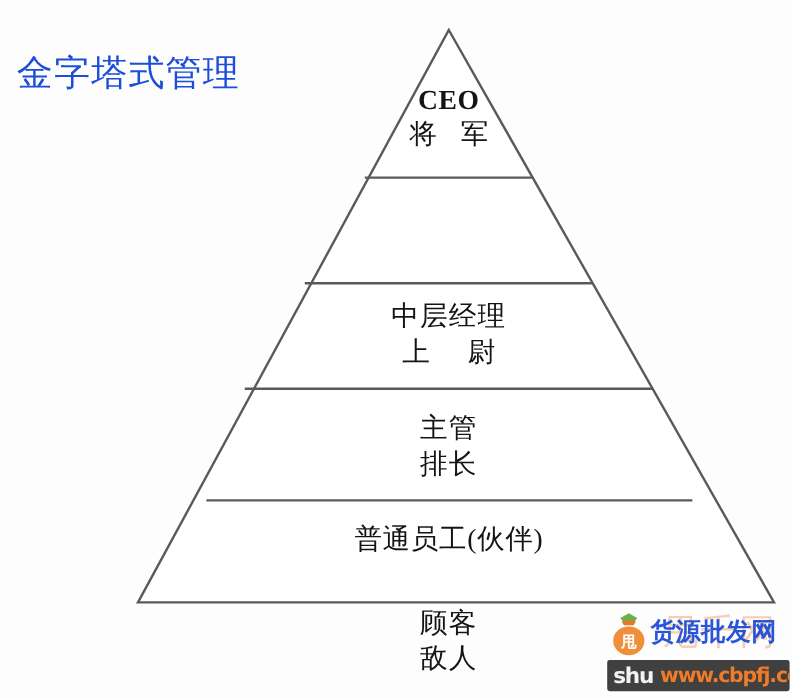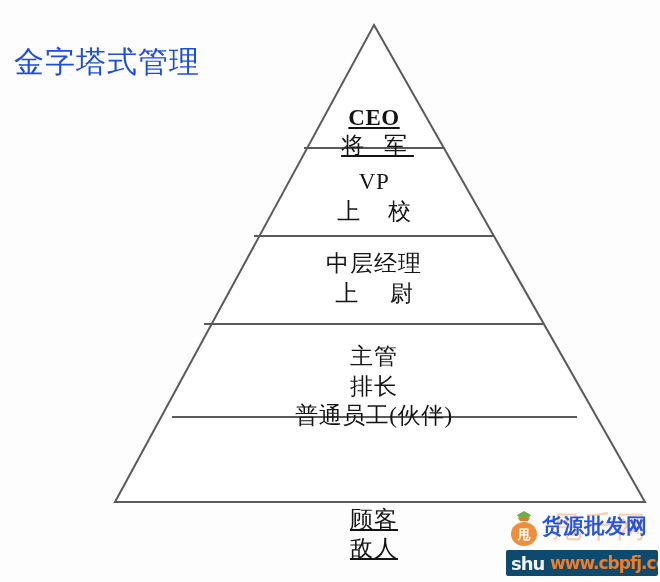--- a/index.html
+++ b/index.html
@@ -51,21 +51,21 @@
     left: 374px;
   }
   .tier .role {
     display: block;
   }
   .tier .rank {
     display: block;
   }
 
   
-  #tier-1 { top: 104px; text-decoration: underline; }
+  #tier-1 { top: 70px; }
   #tier-1 .role {
     font-size: 23px;
     font-weight: bold;
     letter-spacing: 0.5px;
   }
   #tier-1 .rank {
     font-size: 23px;
     letter-spacing: 7px;
     padding-left: 7px;
     margin-top: 1px;
@@ -96,35 +96,34 @@
     padding-left: 13px;
     margin-top: 3px;
   }
 
   
   #tier-4 { top: 343px; }
   #tier-4 .role { font-size: 23px; letter-spacing: 1px; }
   #tier-4 .rank { font-size: 23px; letter-spacing: 1px; margin-top: 3px; }
 
   
-  #tier-5 { top: 402px; }
+  #tier-5 { top: 436px; }
   #tier-5 .role { font-size: 23px; letter-spacing: 0.5px; }
   #tier-5 .rank { font-size: 23px; letter-spacing: 0.5px; margin-top: 2px; }
 
   
   #base-group {
     position: absolute;
     left: 374px;
     top: 506px;
     transform: translateX(-50%);
     text-align: center;
     color: #141414;
     line-height: 1.18;
     white-space: nowrap;
-    text-decoration: underline;
   }
   #base-group .role { display: block; font-size: 23px; letter-spacing: 1px; }
   #base-group .rank { display: block; font-size: 23px; letter-spacing: 1px; margin-top: 2px; }
 
   
   #watermark {
     position: absolute;
     left: 500px;
     top: 506px;
     width: 160px;
@@ -168,21 +167,21 @@
     letter-spacing: 2px;
     white-space: nowrap;
     opacity: 0.55;
   }
   #wm-bottom {
     position: absolute;
     left: 6px;
     top: 44px;
     width: 152px;
     height: 26px;
-    background: #0c4a6e;
+    background: #404040;
     border-radius: 2px;
     overflow: hidden;
     text-align: right;
   }
   #wm-shu {
     position: absolute;
     left: 5px;
     top: 3px;
     font-family: "DejaVu Sans", sans-serif;
     font-size: 18px;
@@ -221,24 +220,20 @@
     <line x1="204" y1="324" x2="544" y2="324" stroke="#5a5a5a" stroke-width="2"></line>
 
     <line x1="172" y1="417" x2="577" y2="417" stroke="#5a5a5a" stroke-width="2"></line>
   </svg>
 
   <div class="tier" id="tier-1">
     <span class="role">CEO</span>
     <span class="rank">将 军</span>
   </div>
 
-  <div class="tier" id="tier-2">
-    <span class="role">VP</span>
-    <span class="rank">上 校</span>
-  </div>
 
   <div class="tier" id="tier-4">
     <span class="role">主管</span>
     <span class="rank">排长</span>
   </div>
 
   <div class="tier" id="tier-3">
     <span class="role">中层经理</span>
     <span class="rank">上 尉</span>
   </div>

